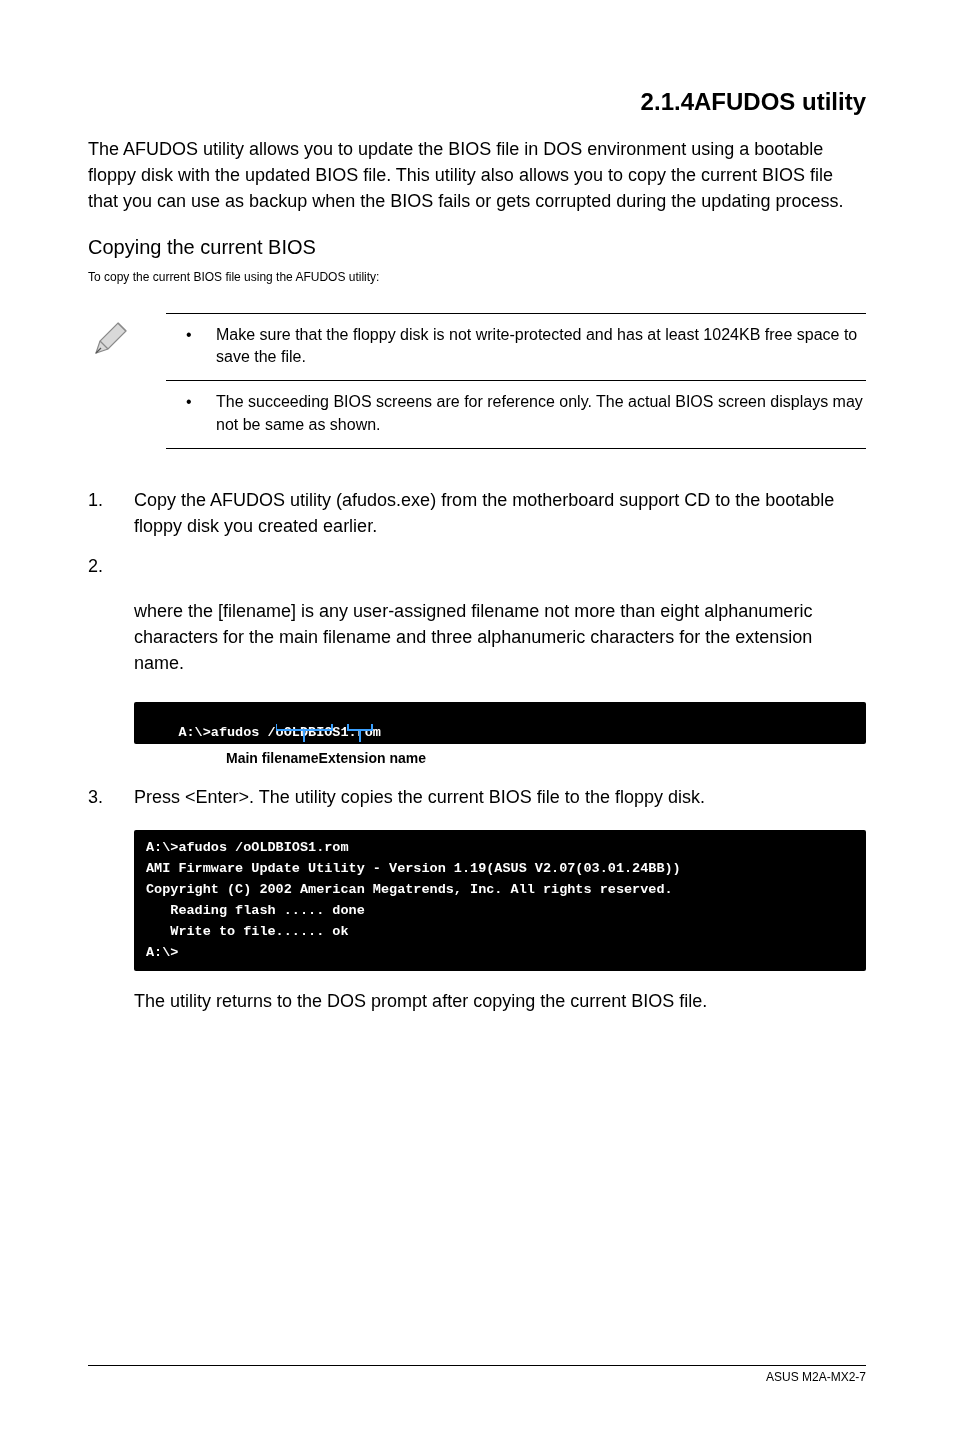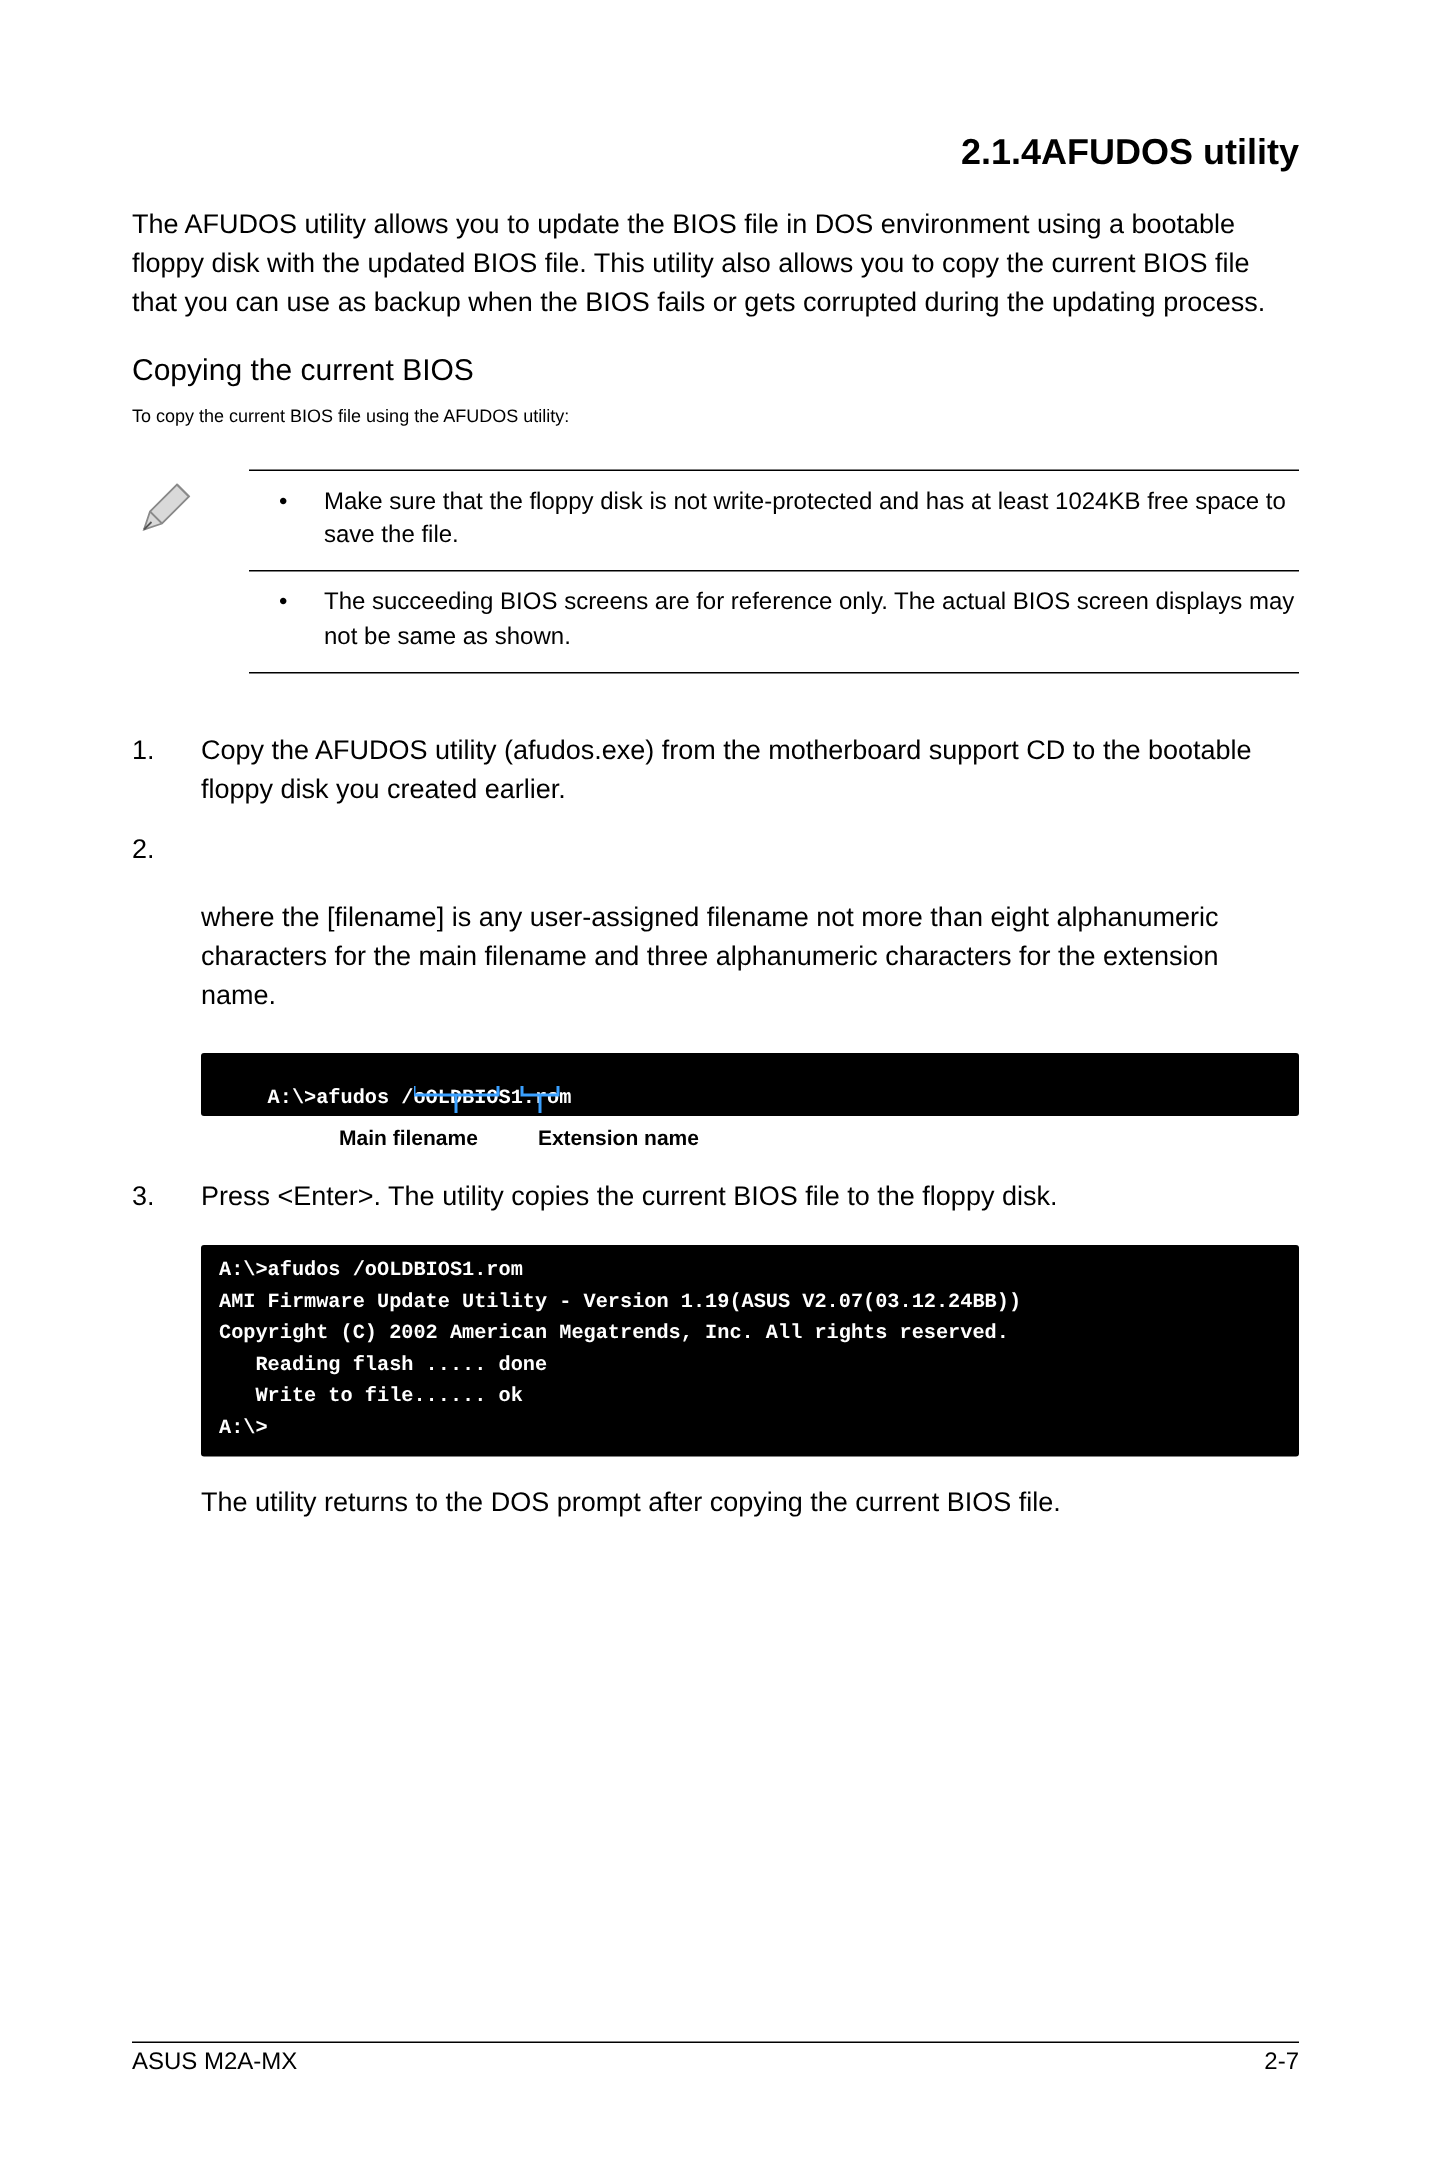--- a/index.html
+++ b/index.html
@@ -116,34 +116,33 @@
     top: 22px;
     left: 142px;
   }
   .labels {
     font-family: Arial, sans-serif;
     font-weight: bold;
     font-size: 14px;
     color: #000;
     display: flex;
     padding-left: 92px;
-    gap: 40px;
     margin-top: 6px;
   }
   .mono-white { color:#fff; }
   .footer {
     position: absolute;
     left: 88px;
     right: 88px;
     bottom: 54px;
     border-top: 1px solid #000;
     padding-top: 4px;
     display: flex;
-    justify-content: space-between;
-    font-size: 16px;
+    justify-content: flex-end;
+    font-size: 12px;
   }
 </style>
 </head>
 <body>
 
 <div class="h2">
   <span class="h2-num">2.1.4</span><span>AFUDOS utility</span>
 </div>
 
 <p class="para">The AFUDOS utility allows you to update the BIOS file in DOS environment using a bootable floppy disk with the updated BIOS file. This utility also allows you to copy the current BIOS file that you can use as backup when the BIOS fails or gets corrupted during the updating process.</p>
@@ -208,21 +207,21 @@
 </div>
 
 <ol class="ol" style="margin-top:18px;">
   <li class="ol-item" style="margin-bottom:20px;">
     <span class="ol-num">3.</span>
     <span class="ol-body">Press &lt;Enter&gt;. The utility copies the current BIOS file to the floppy disk.</span>
   </li>
 </ol>
 
 <div class="terminal"><span>A:\&gt;afudos /oOLDBIOS1.rom</span>
-<span>AMI Firmware Update Utility - Version 1.19(ASUS V2.07(03.12.24BB))</span>
+<span>AMI Firmware Update Utility - Version 1.19(ASUS V2.07(03.01.24BB))</span>
 <span>Copyright (C) 2002 American Megatrends, Inc. All rights reserved.</span>
 <span>   Reading flash ..... done</span>
 <span>   Write to file...... ok</span>
 <span>A:\&gt;</span>
 </div>
 
 <p class="indent-para" style="margin-top:17px;">The utility returns to the DOS prompt after copying the current BIOS file.</p>
 
 <div class="footer">
   <span>ASUS M2A-MX</span>

